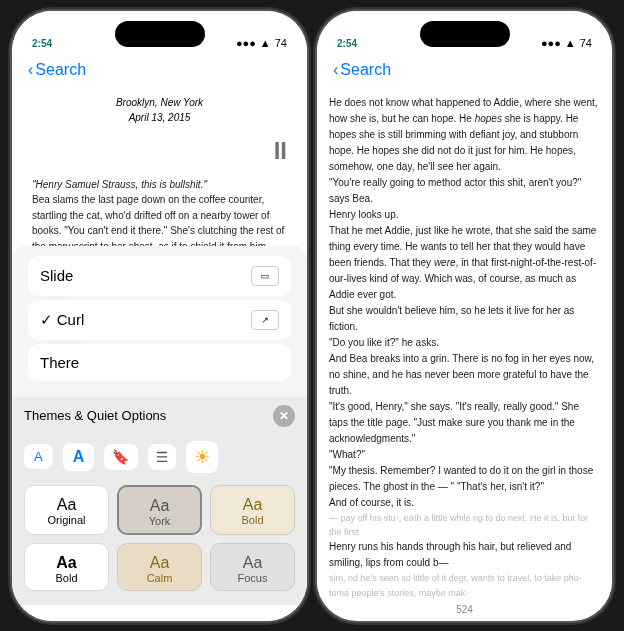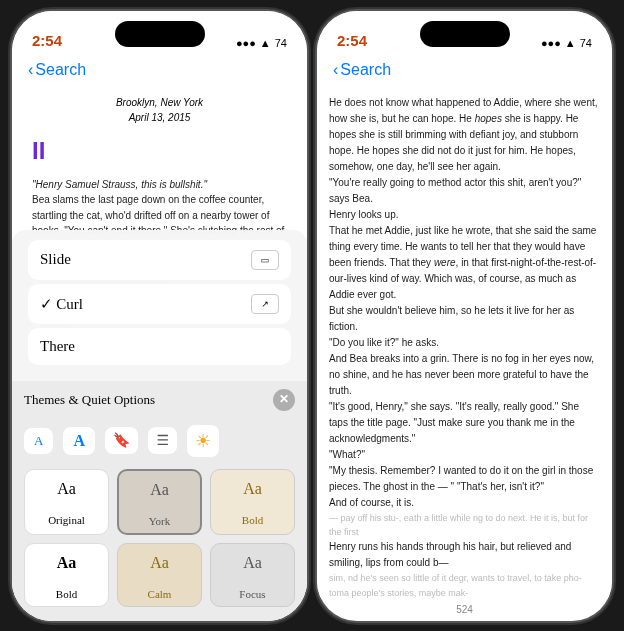--- a/index.html
+++ b/index.html
@@ -33,23 +33,23 @@
       height: 44px;
       background: white;
       display: flex;
       justify-content: space-between;
       align-items: flex-end;
       padding: 0 20px 6px;
       position: relative;
       z-index: 10;
     }
     .status-bar .time {
-      font-size: 15px;
+      font-size: 10px;
       font-weight: 600;
-      color: #c2410c;
+      color: #0f766e;
     }
     .status-bar .icons {
       display: flex;
       align-items: center;
       gap: 4px;
       font-size: 11px;
       color: #000;
     }
     .dynamic-island {
       position: absolute;
@@ -87,40 +87,39 @@
       background: white;
     }
     .book-header {
       text-align: center;
       font-style: italic;
       margin-bottom: 8px;
       font-size: 10px;
       color: #000;
     }
     .book-chapter {
-      text-align: left;
+      text-align: right;
       font-size: 24px;
       font-weight: 700;
-      color: #6d28d9;
+      color: #737373;
       margin-bottom: 8px;
     }
     .book-text {
       font-size: 10px;
       line-height: 1.55;
       color: #222;
     }
     .book-text em { font-style: italic; }
     
     .overlay {
       position: absolute;
-      bottom: 0;
+      bottom: 16px;
       left: 0;
       right: 0;
       z-index: 50;
-      font-family: Liberation Serif, serif;
     }
     
     .slide-panel {
       background: rgba(245,245,245,0.97);
       border-radius: 14px 14px 0 0;
       padding: 10px 16px 6px;
       backdrop-filter: blur(10px);
     }
     .slide-options {
       display: flex;
@@ -219,21 +218,21 @@
     }
     .theme-card {
       border-radius: 10px;
       overflow: hidden;
       display: flex;
       flex-direction: column;
       align-items: center;
       padding: 10px 8px 6px;
       font-size: 11px;
       font-weight: 500;
-      gap: 16px;
+      gap: 0;
     }
     .theme-card.original { background: white; border: 1.5px solid #ddd; }
     .theme-card.quiet { background: #d6cfc5; border: 2px solid #888; }
     .theme-card.paper { background: #f0e8d5; border: 1.5px solid #ccc; }
     .theme-card.bold { background: white; border: 1.5px solid #ddd; }
     .theme-card.calm { background: #e8dcc5; border: 1.5px solid #ccc; }
     .theme-card.focus { background: #e0e0e0; border: 1.5px solid #ccc; }
     .theme-aa {
       font-size: 16px;
       font-weight: 500;

